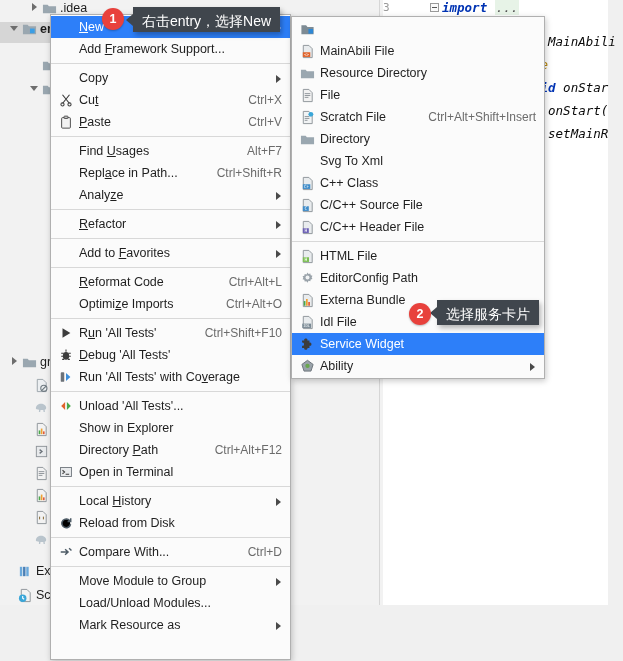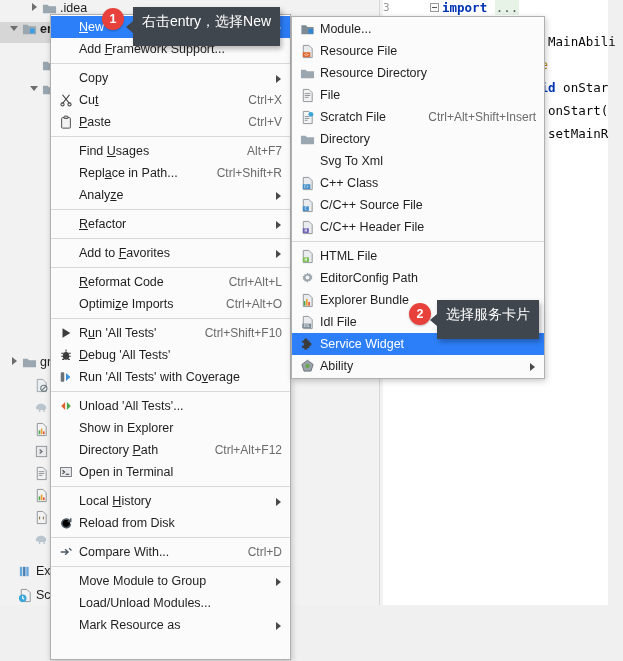--- a/index.html
+++ b/index.html
@@ -31,20 +31,21 @@
     width: 9px; height: 9px; border: 1px solid #9a9a9a; background: #fafafa;
   }
   .fold-marker::before {
     content: ""; position: absolute; left: 1px; top: 3px; width: 5px; height: 1px; background: #555;
   }
   .code-line {
     position: absolute;
     font-family: "DejaVu Sans Mono", monospace;
     font-size: 12.5px;
     white-space: pre;
+    font-style: italic;
   }
   .kw { color: #0033b3; font-weight: bold; }
   .plain { color: #080808; }
   .ellipsis-chip {
     background: #e7f3e7; color: #555; padding: 0 1px;
   }
   .yellowish { color: #b8860b; }
 
   
   .bottom-strip {
@@ -113,21 +114,21 @@
     border-left: 5px solid #4a4a4a;
   }
   .mi.sel .mi-arrow::after { border-left-color: #ffffff; }
   .sep { height: 1px; background: #d8d8d8; margin: 3px 0; }
 
   
   .callout {
     position: absolute; z-index: 60;
     background: #40464d; color: #ffffff;
     font-size: 14px; line-height: 1;
-    padding: 7px 9px 18px 9px;
+    padding: 7px 9px 4px 9px;
     box-shadow: 2px 3px 5px rgba(0,0,0,0.28);
     white-space: nowrap;
   }
   .callout::after {
     content: ""; position: absolute; left: -7px; top: 50%; margin-top: -6px;
     border-top: 6px solid transparent; border-bottom: 6px solid transparent;
     border-right: 7px solid #40464d;
   }
   .badge {
     position: absolute; z-index: 61;
@@ -515,31 +516,30 @@
     </div>
 
   <div class="ctx-menu" id="sub-menu">
       <div class="mi">
         <span class="ic">
           <svg width="15" height="15" viewBox="0 0 16 16">
             <path d="M1.5 3.5h5L8 5.2h6.5V13h-13z" fill="#7e8b94"></path>
             <rect x="9" y="7.4" width="5" height="5" fill="#2d87d4"></rect>
           </svg>
         </span>
-        <span class="mi-label">Module...</span>
       </div>
       <div class="mi">
         <span class="ic">
           <svg width="15" height="15" viewBox="0 0 16 16">
             <path d="M3.5 1.5h6L13 5v9.5h-9.5z" fill="#e9ecee" stroke="#8d9399"></path>
             <rect x="3" y="8.8" width="8" height="5" fill="#e0632b"></rect>
             <text x="7" y="12.8" font-size="4.6" fill="#fff" text-anchor="middle" font-family="monospace">&lt;&gt;</text>
           </svg>
         </span>
-        <span class="mi-label">Resource File</span>
+        <span class="mi-label">MainAbili File</span>
       </div>
       <div class="mi">
         <span class="ic">
           <svg width="15" height="15" viewBox="0 0 16 16">
             <path d="M1 4h5l1.4 1.6H15V13H1z" fill="#9aa7b0"></path>
           </svg>
         </span>
         <span class="mi-label">Resource Directory</span>
       </div>
       <div class="mi">
@@ -626,21 +626,21 @@
       </div>
       <div class="mi">
         <span class="ic">
           <svg width="15" height="15" viewBox="0 0 16 16">
             <path d="M3.5 1.5h6L13 5v9.5h-9.5z" fill="#e9ecee" stroke="#8d9399"></path>
             <rect x="4" y="8.6" width="1.8" height="5" fill="#4aa84a"></rect>
             <rect x="6.4" y="6.4" width="1.8" height="7.2" fill="#f0a030"></rect>
             <rect x="8.8" y="9.6" width="1.8" height="4" fill="#e05a3a"></rect>
           </svg>
         </span>
-        <span class="mi-label">Explorer Bundle</span>
+        <span class="mi-label">Externa Bundle</span>
       </div>
       <div class="mi">
         <span class="ic">
           <svg width="15" height="15" viewBox="0 0 16 16">
             <path d="M3.5 1.5h6L13 5v9.5h-9.5z" fill="#e9ecee" stroke="#8d9399"></path>
             <rect x="2.4" y="9.2" width="9.4" height="4.6" fill="#7a8a95"></rect>
             <text x="7.1" y="12.9" font-size="4" fill="#fff" text-anchor="middle" font-family="monospace">IDL</text>
           </svg>
         </span>
         <span class="mi-label">Idl File</span>

